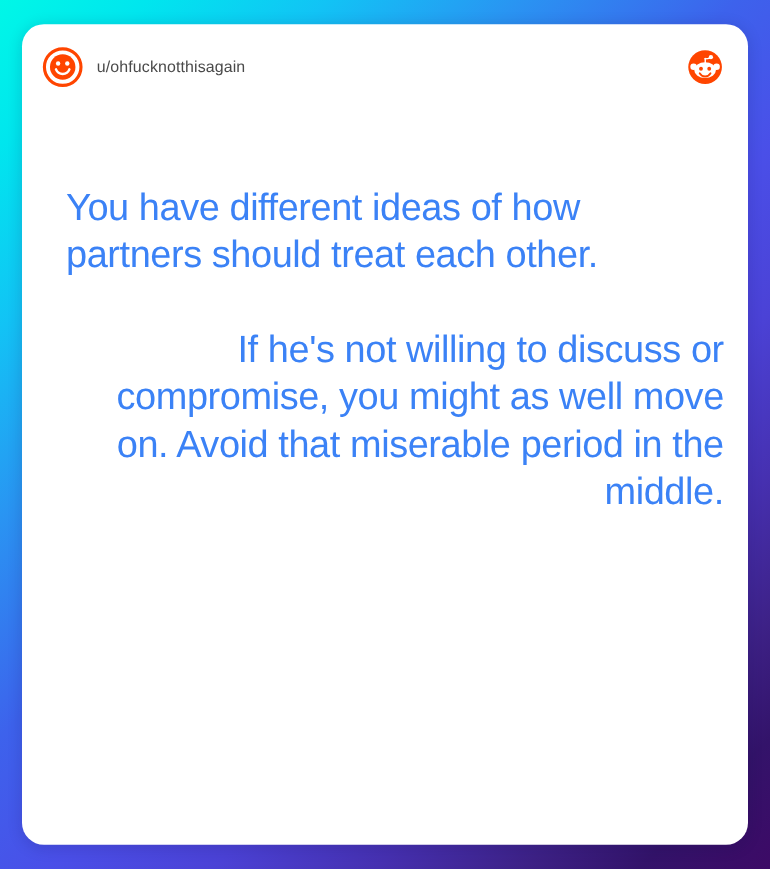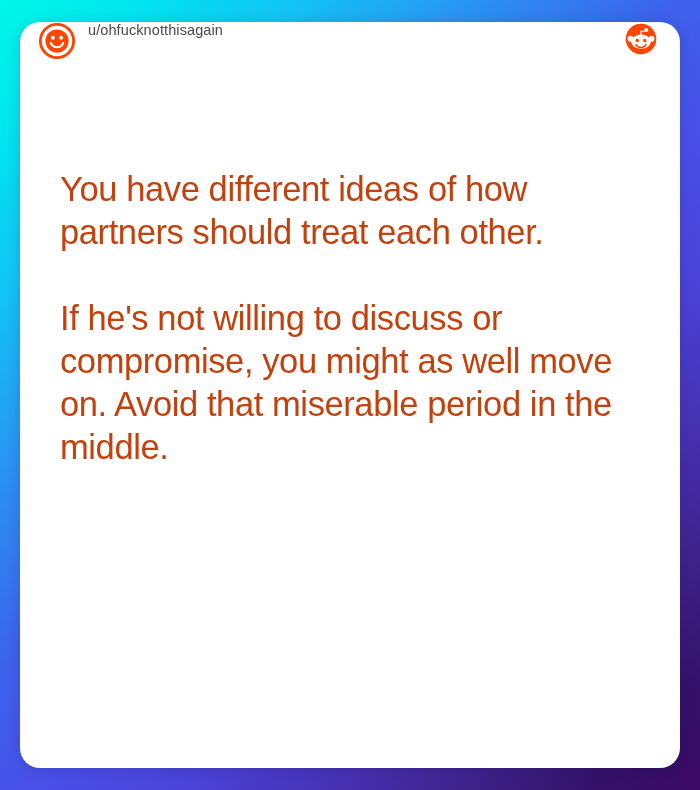--- a/index.html
+++ b/index.html
@@ -46,20 +46,21 @@
     overflow: hidden;
   }
 
   .card-header {
     position: absolute;
     left: 0;
     top: 0;
     right: 0;
     height: 78px;
     display: flex;
+    align-items: center;
     padding: 0 22px 0 18px;
     box-sizing: border-box;
   }
 
   .avatar {
     width: 38px;
     height: 38px;
     flex: 0 0 38px;
     display: block;
   }
@@ -82,30 +83,31 @@
     display: block;
   }
 
   .post-body {
     position: absolute;
     left: 40px;
     top: 146px;
     right: 22px;
     font-size: 34.5px;
     line-height: 43px;
-    color: #c2410c;
+    color: #3b82f6;
     letter-spacing: -0.4px;
     font-family: "Liberation Sans", sans-serif;
   }
 
   .post-body p {
     margin: 0 0 43px 0;
   }
   .post-body p:last-child {
     margin-bottom: 0;
+    text-align: right;
   }
 </style>
 </head>
 <body>
 
 <div id="stage">
 
   <div class="card">
 
     <div class="card-header">

